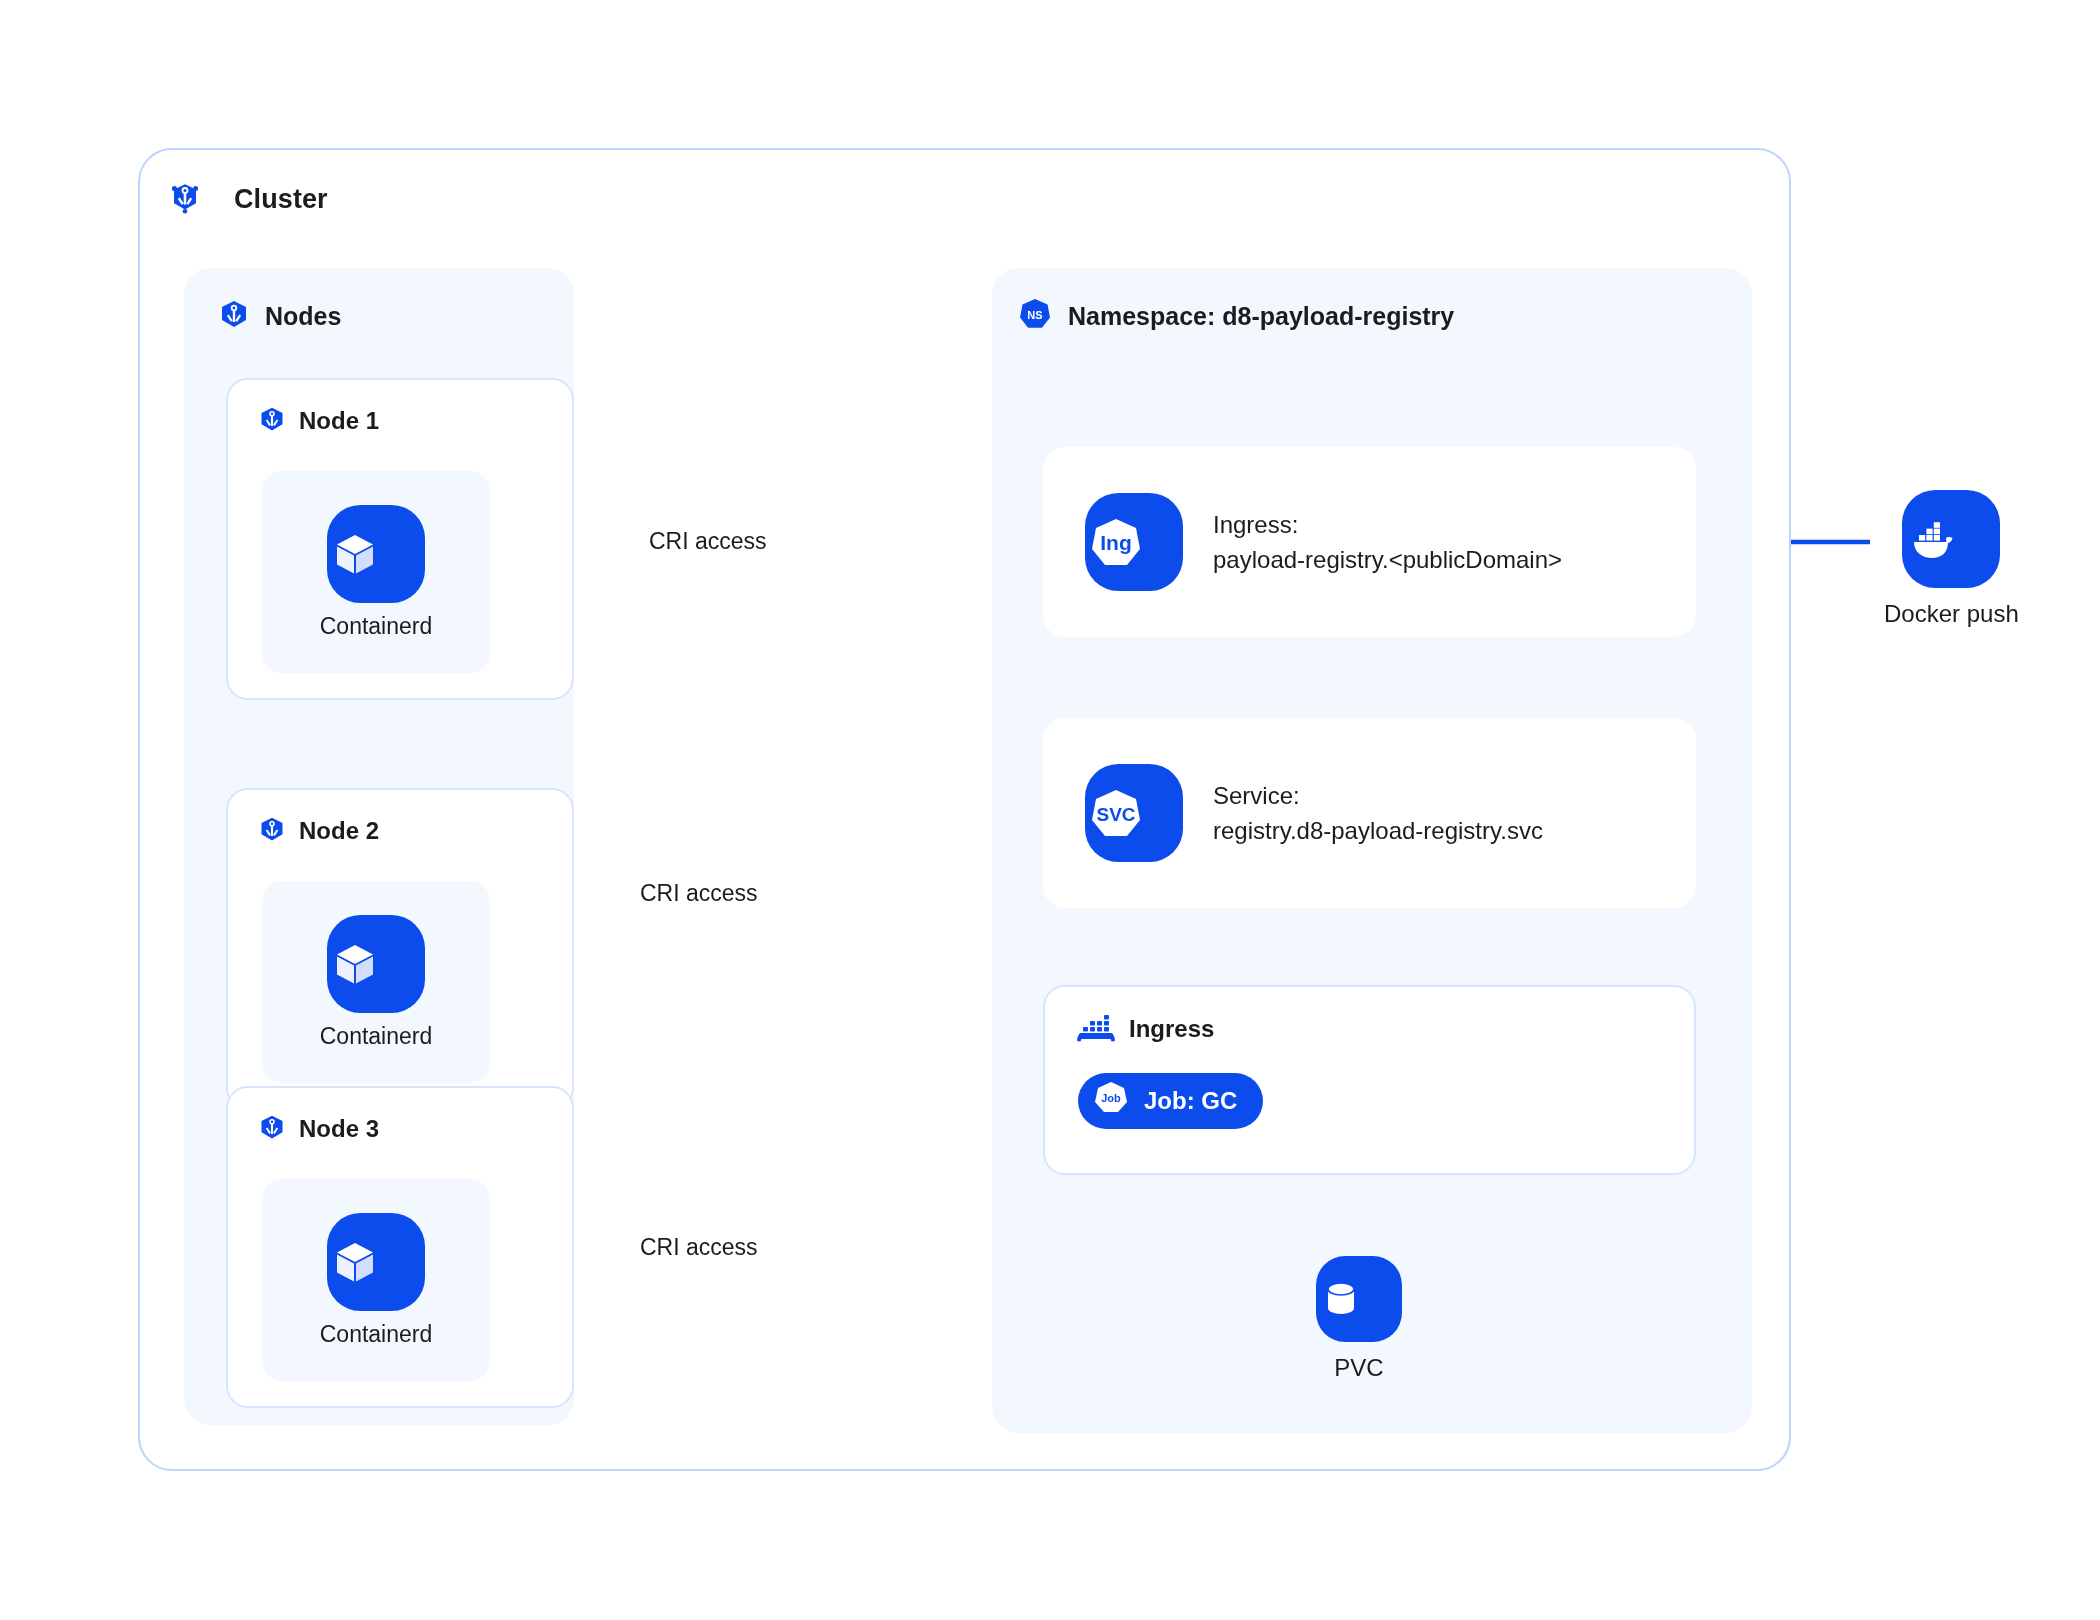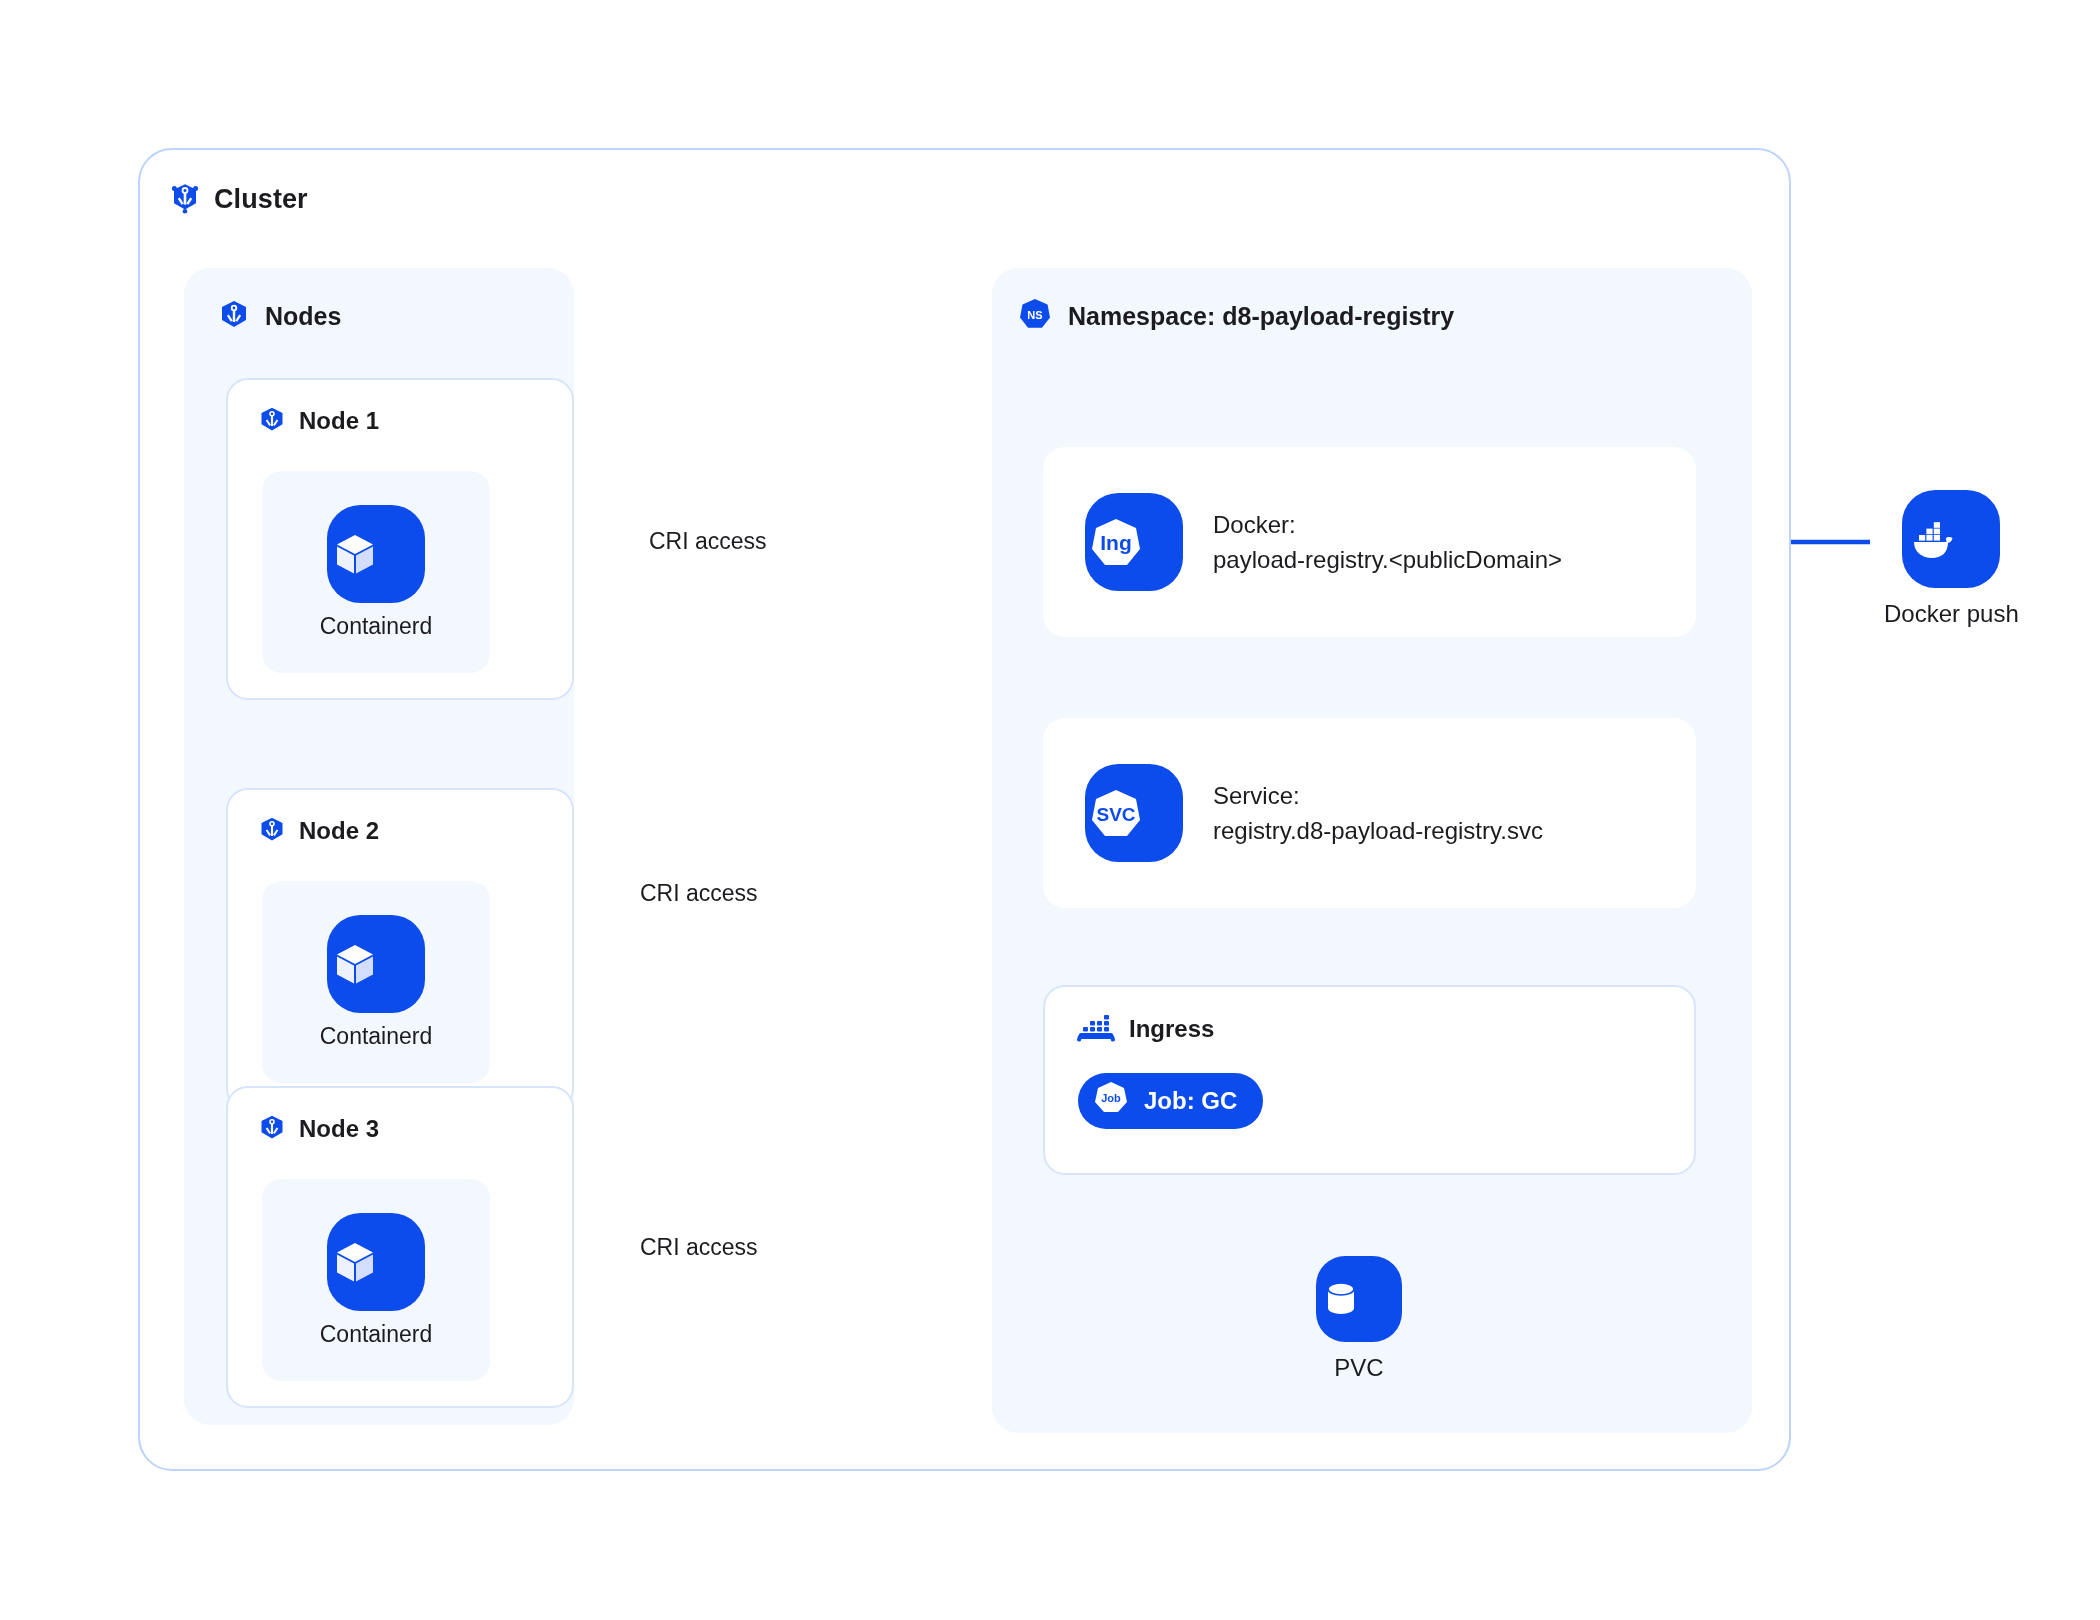--- a/index.html
+++ b/index.html
@@ -22,21 +22,21 @@
   #cluster-frame {
     left: 138px; top: 148px;
     width: 1653px; height: 1323px;
     border: 2px solid #bcd4fb;
     border-radius: 34px;
     background: #ffffff;
     box-sizing: border-box;
   }
   #cluster-header {
     left: 168px; top: 180px;
-    gap: 12px;
+    gap: 32px;
   }
   .frame-title {
     font-size: 27px;
     font-weight: 700;
     color: #1c1c20;
     letter-spacing: .1px;
     white-space: nowrap;
   }
 
   
@@ -321,21 +321,21 @@
 
 <div class="abs ns-card" id="ingress-card">
   <div class="card-inner">
     <span class="squircle">
       <svg width="62" height="62" viewBox="0 0 62 62">
         <path d="M31 8 L51 17 L55 38 L42 54 L20 54 L7 38 L11 17 Z" fill="#ffffff"></path>
         <text x="31" y="39" font-family="Liberation Sans, sans-serif" font-size="21" font-weight="700" fill="#0d4cec" text-anchor="middle">Ing</text>
       </svg>
     </span>
     <span class="card-text">
-      <span class="card-line">Docker:</span>
+      <span class="card-line">Ingress:</span>
       <span class="card-line">payload-registry.&lt;publicDomain&gt;</span>
     </span>
   </div>
 </div>
 
 <div class="abs ns-card" id="service-card">
   <div class="card-inner">
     <span class="squircle">
       <svg width="62" height="62" viewBox="0 0 62 62">
         <path d="M31 8 L51 17 L55 38 L42 54 L20 54 L7 38 L11 17 Z" fill="#ffffff"></path>

